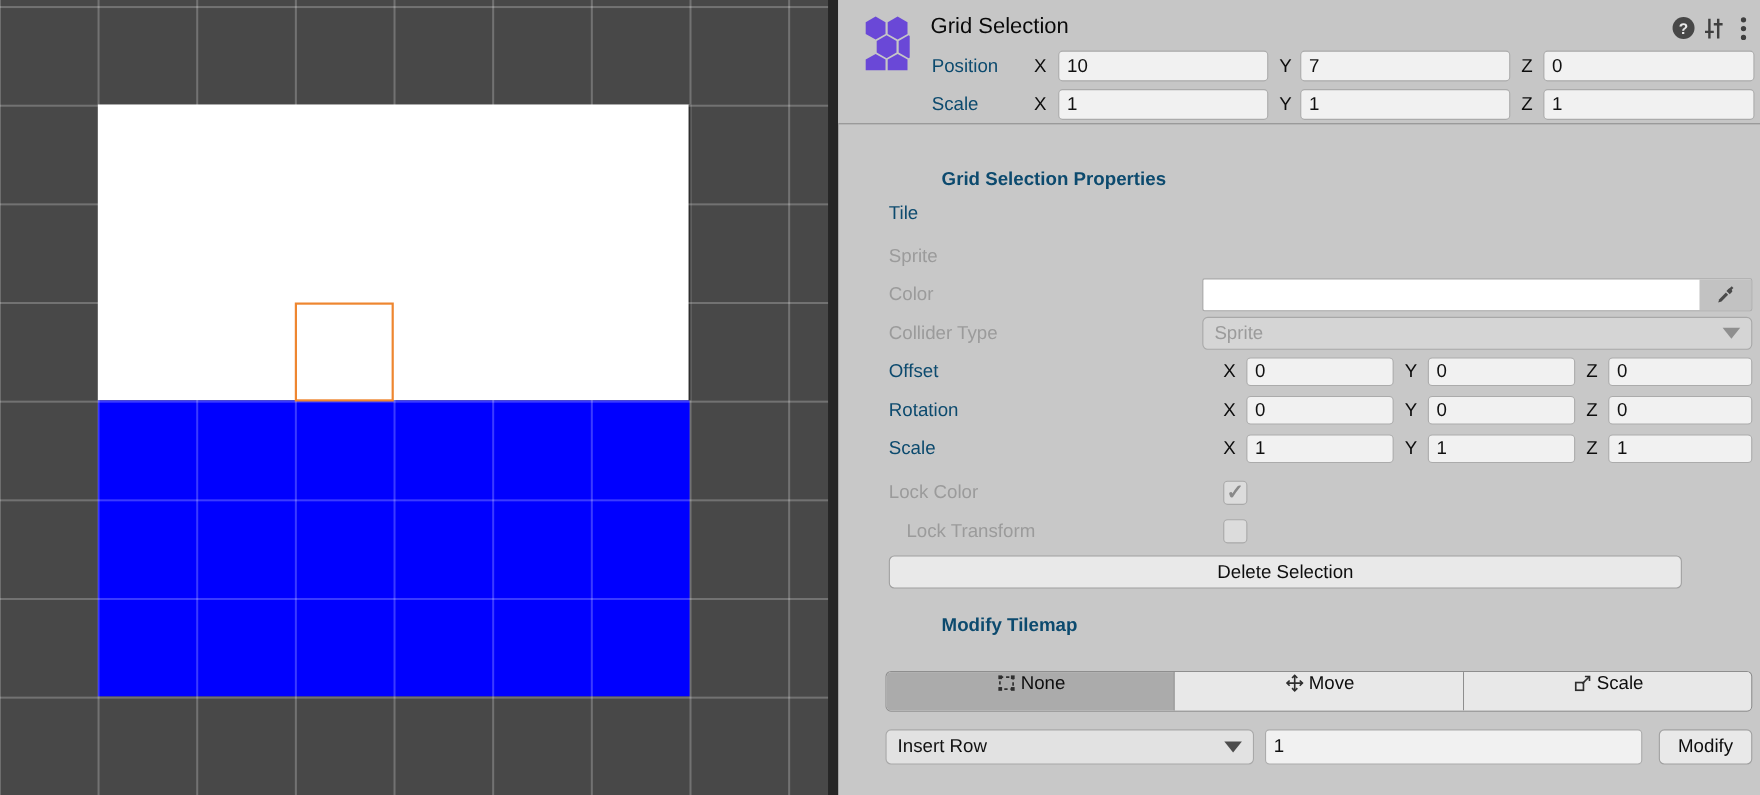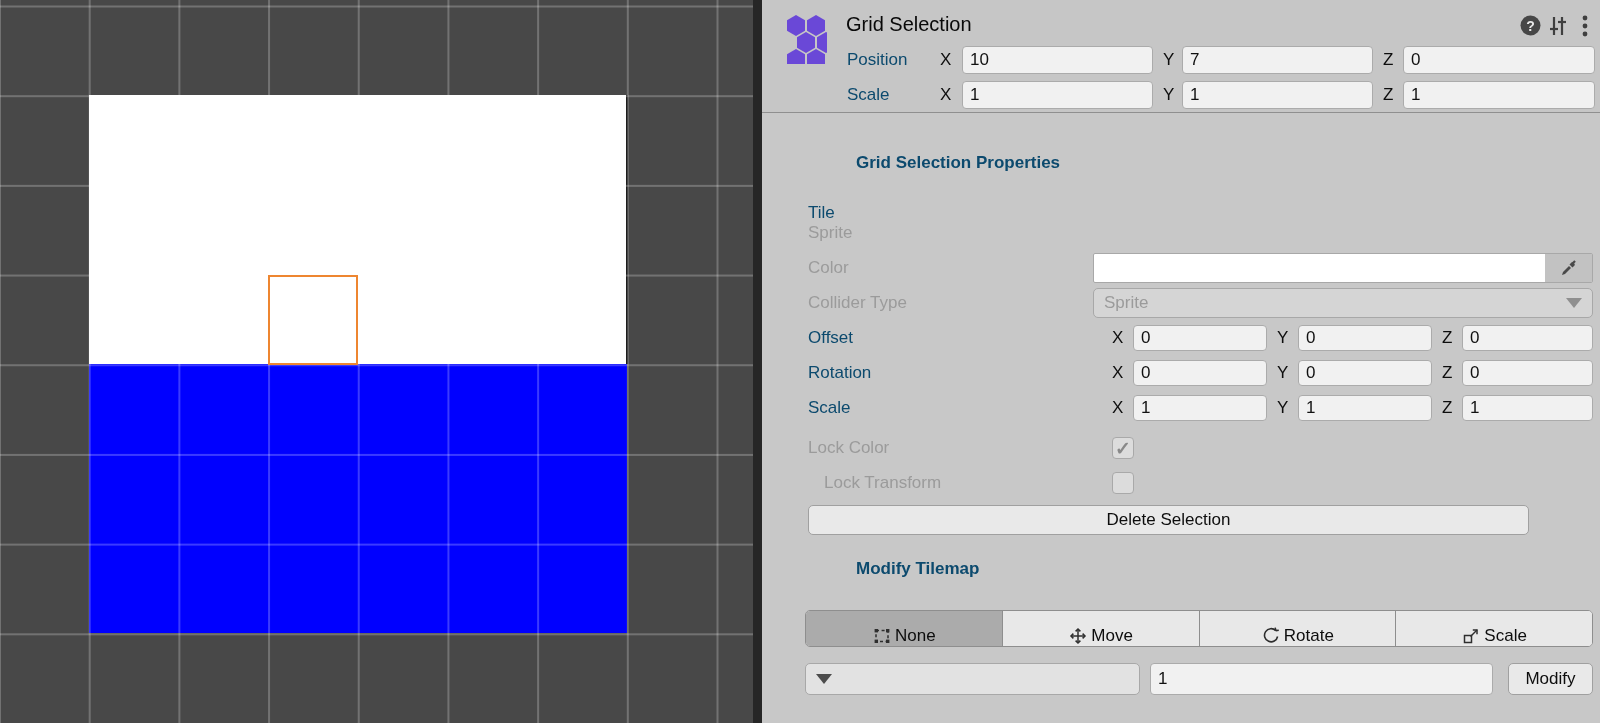--- a/index.html
+++ b/index.html
@@ -64,21 +64,21 @@
        display:flex;align-items:center;justify-content:center;
        font-size:19px;font-weight:bold;color:#898989;}
 
   .btn{position:absolute;background:#e9e9e9;border:1px solid #a0a0a0;border-radius:5px;
        box-sizing:border-box;display:flex;align-items:center;justify-content:center;
        font-size:17px;color:#0d0d0d;cursor:default;}
 
   .toolbar{position:absolute;left:43px;top:610px;width:788px;height:37px;
            border:1px solid #8e8e8e;border-radius:5px;box-sizing:border-box;
            display:flex;overflow:hidden;background:#e8e8e8;}
-  .seg{flex:1;display:flex;align-items:flex-end;justify-content:center;gap:3px;
+  .seg{flex:1;display:flex;align-items:flex-start;justify-content:center;gap:3px;
        background:#e8e8e8;border-right:1px solid #8e8e8e;font-size:17px;color:#0d0d0d;}
   .seg:last-child{border-right:none;}
   .seg.sel2{background:#ababab;}
 
   .hicon{display:flex;align-items:center;justify-content:center;}
   svg{display:block;}
 </style>
 </head>
 <body>
 
@@ -144,21 +144,21 @@
       <div class="abs axis" style="left:178px;top:84px;">X</div>
       <input class="fld" style="left: 200px; top: 81px; width: 191px; height: 28px;" value="1">
       <div class="abs axis" style="left:401px;top:84px;">Y</div>
       <input class="fld" style="left: 420px; top: 81px; width: 191px; height: 28px;" value="1">
       <div class="abs axis" style="left:621px;top:84px;">Z</div>
       <input class="fld" style="left: 641px; top: 81px; width: 192px; height: 28px;" value="1">
     </div>
 
     <div class="abs lbl b" style="left:46px;top:152px;">Grid Selection Properties</div>
 
-    <div class="abs lbl" style="left:46px;top:202px;">Tile</div>
+    <div class="abs lbl" style="left:46px;top:183px;">Tile</div>
 
     <div class="abs lbl dis" style="left:46px;top:222px;">Sprite</div>
 
     <div class="abs lbl dis" style="left:46px;top:257px;">Color</div>
     <div class="colorfld" style="top:253px;">
       <span class="eyeseg">
         <svg width="18" height="18" viewBox="0 0 18 18" fill="#4a4a4a">
           <path d="M2 16 L3 13 L9 7 L11 9 L5 15 Z"></path>
           <path d="M9.5 5.5 L12.5 8.5 L14.5 6.5 C15.8 5.2 12.8 2.2 11.5 3.5 Z"></path>
           <rect x="12.2" y="1.2" width="2.2" height="5" transform="rotate(45 13.3 3.7)"></rect>
@@ -231,41 +231,32 @@
             <path d="M5.4 7.6 L3 10 L5.4 12.4"></path>
               <path d="M14.6 7.6 L17 10 L14.6 12.4"></path>
             <path d="M7.6 5.4 L10 3 L12.4 5.4"></path>
               <path d="M7.6 14.6 L10 17 L12.4 14.6"></path>
           </svg>
         </span>
         <span>Move</span>
       </div>
       <div class="seg">
         <span>
-          <svg width="20" height="20" viewBox="0 0 20 20" fill="none" stroke="#2e2e2e" stroke-width="1.6">
-            <path d="M14.8 4.6 A 6.6 6.6 0 1 0 16.6 10.5"></path>
-            <path d="M14.8 4.6 L14.2 1.6"></path>
-              <path d="M14.8 4.6 L17.8 4.2"></path>
-          </svg>
-        </span>
-        <span>Rotate</span>
-      </div>
-      <div class="seg">
-        <span>
           <svg width="20" height="20" viewBox="0 0 20 20" fill="none" stroke="#2e2e2e" stroke-width="1.5">
             <rect x="3.5" y="9.5" width="7" height="7"></rect>
             <path d="M9.5 10.5 L16 4"></path>
               <path d="M11.8 4 H16 V8.2"></path>
           </svg>
         </span>
         <span>Scale</span>
       </div>
     </div>
 
     <div class="ddfld en" style="left:43px;top:663px;width:335px;height:32px;">
+      <span class="txt">Insert Row</span>
       <span class="caret"></span>
     </div>
     <input class="fld" style="left: 388px; top: 663px; width: 343px; height: 32px;" value="1">
     <div class="btn" style="left:746px;top:663px;width:85px;height:32px;">
       <span>Modify</span>
     </div>
 
   </div>
 </div>
 

